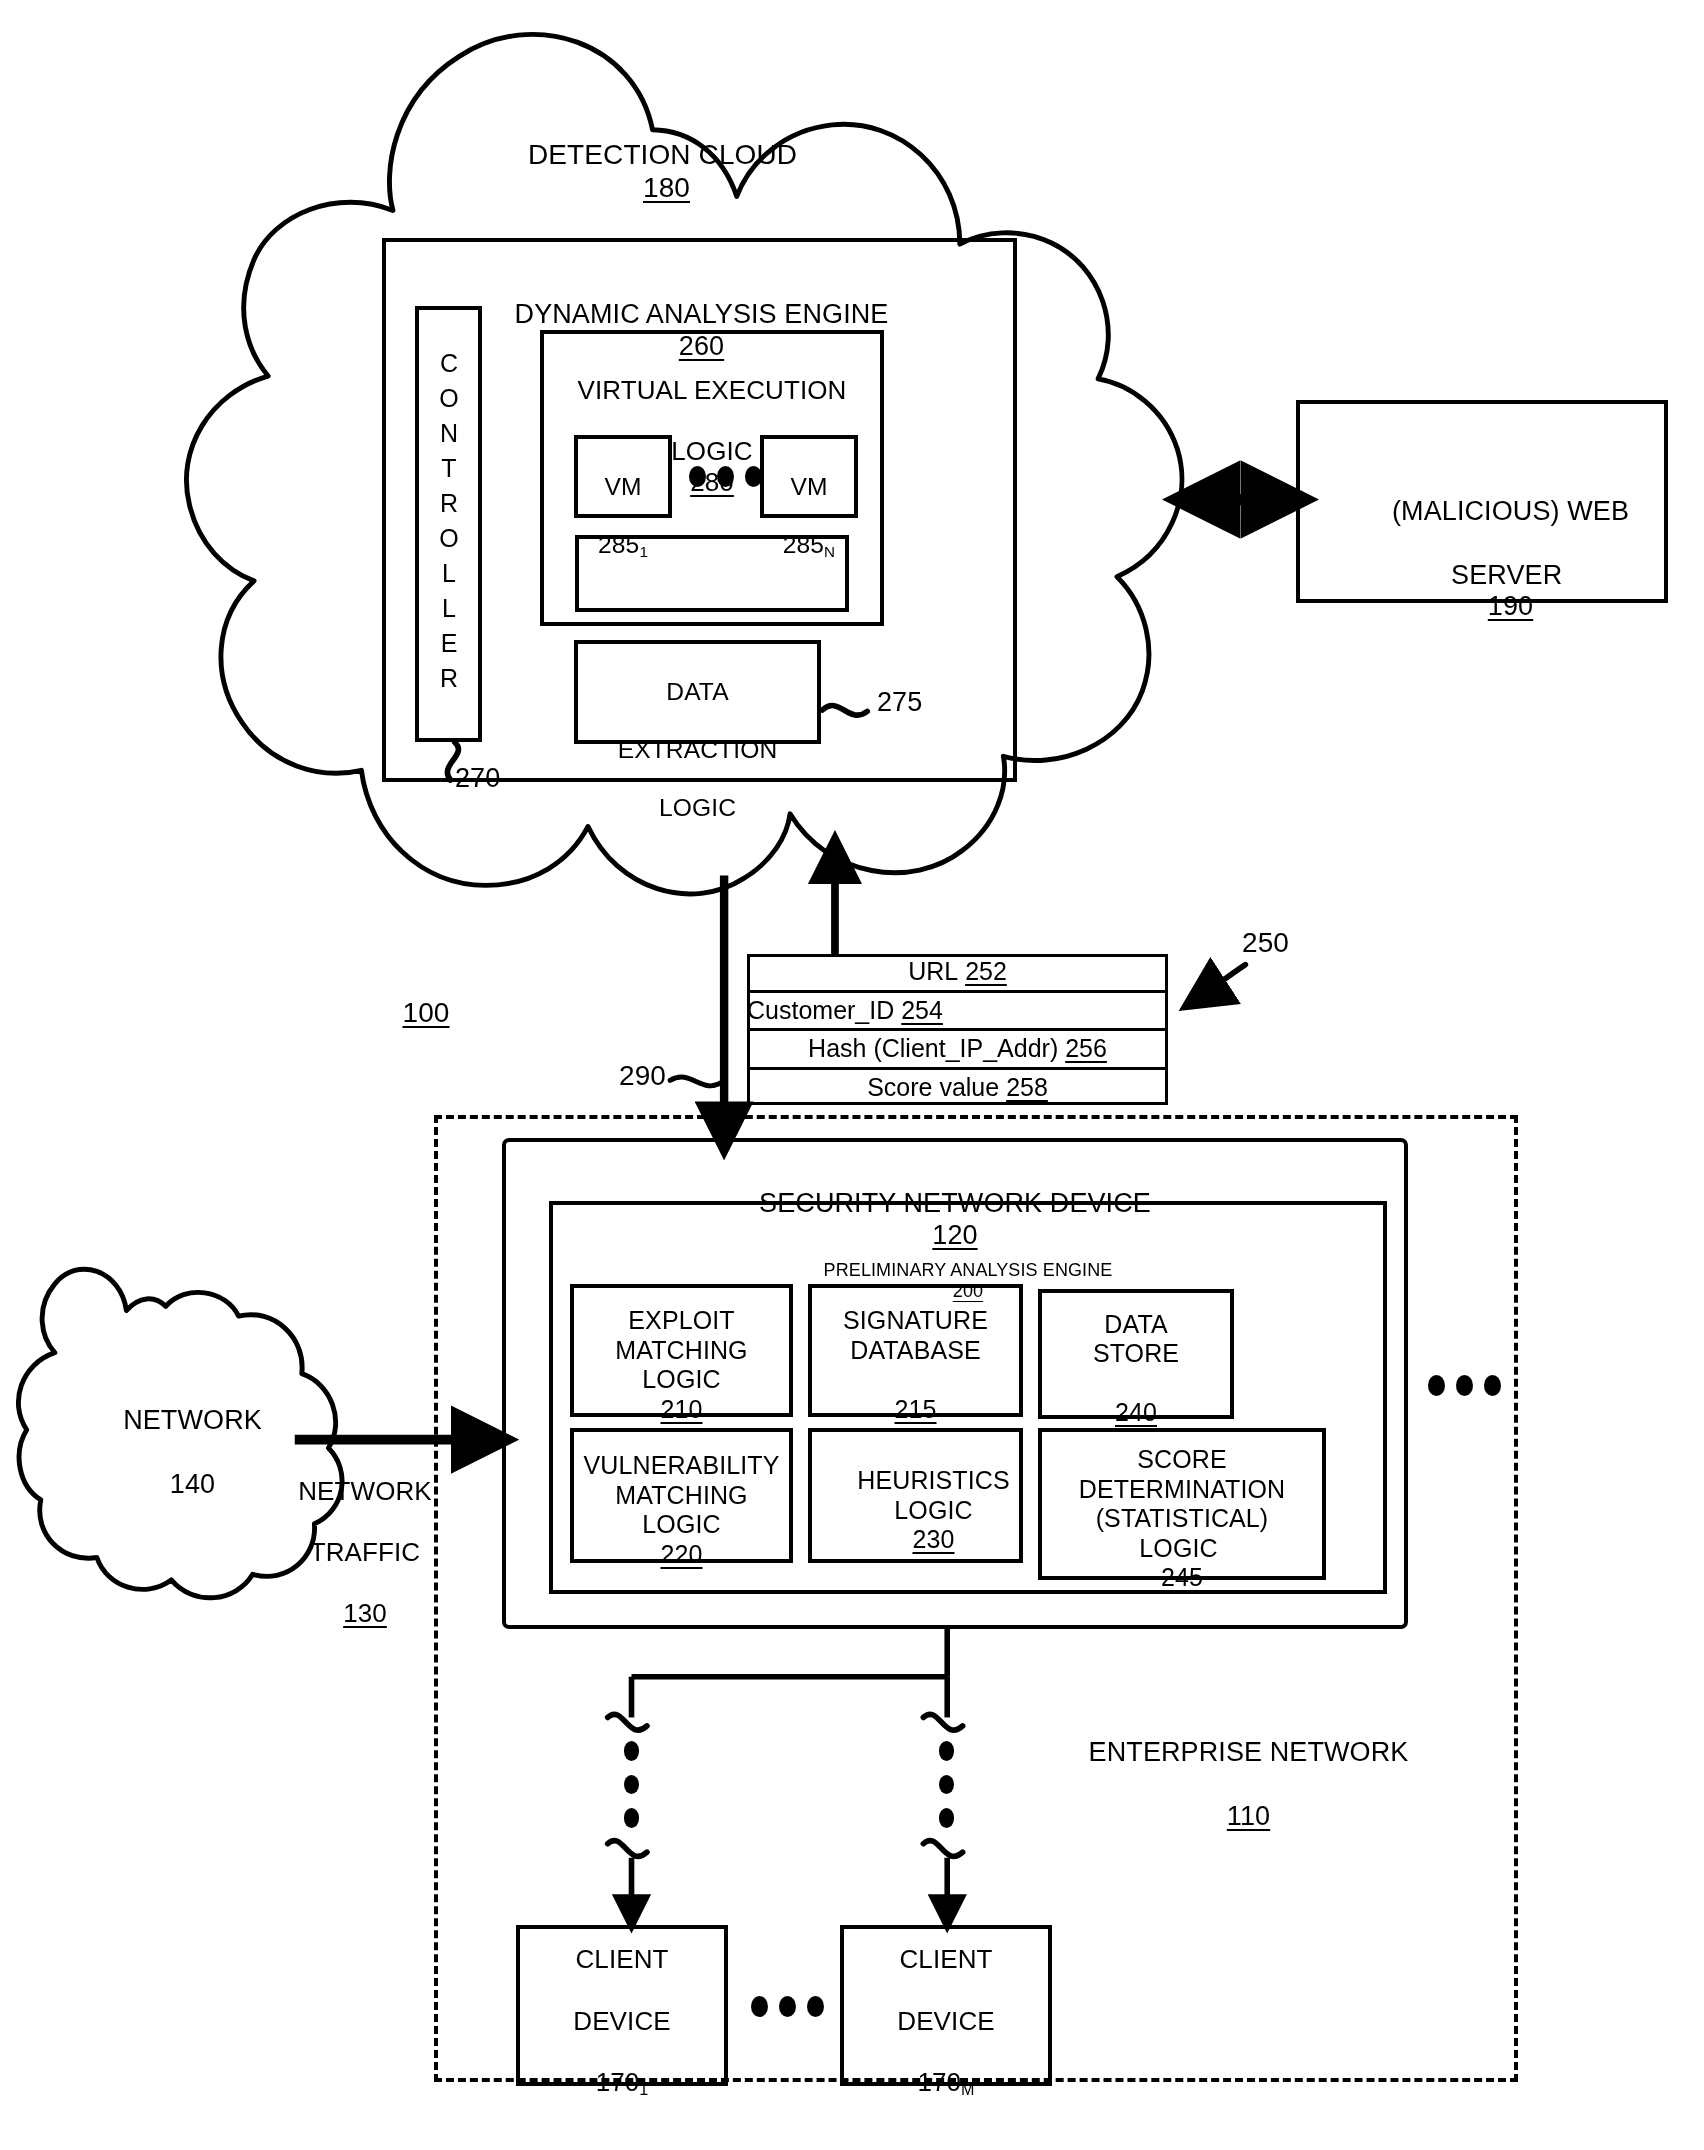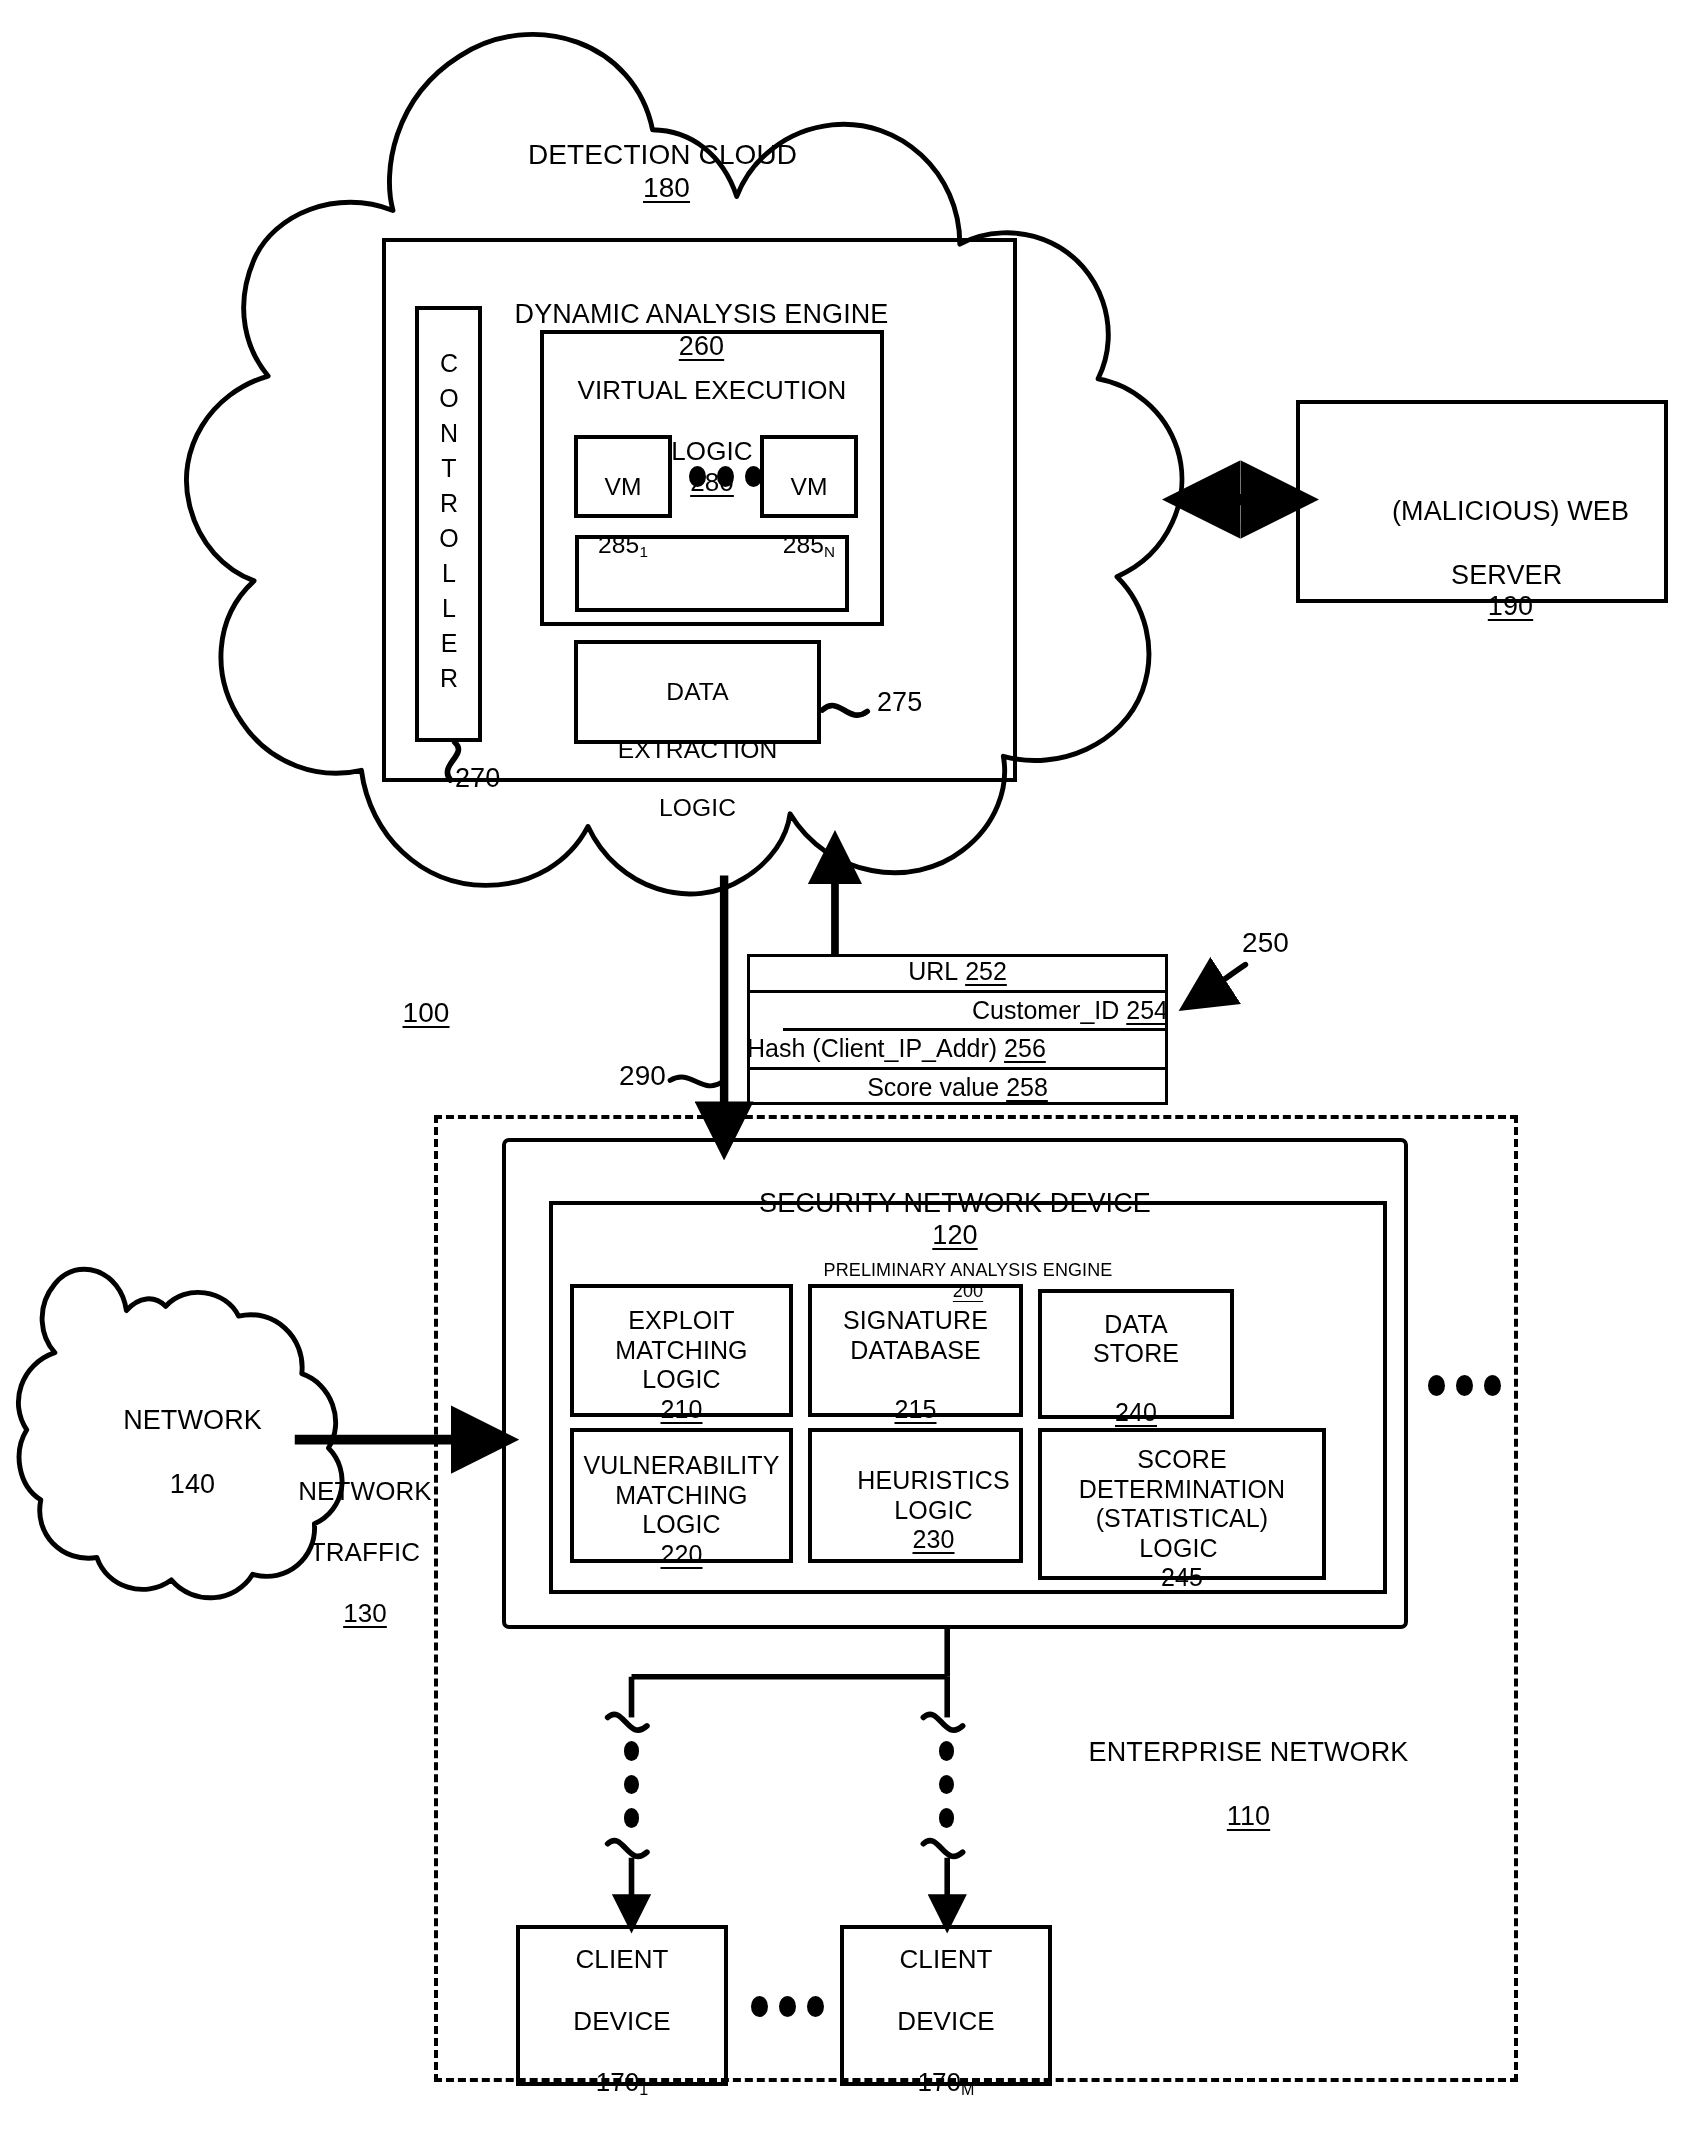--- a/index.html
+++ b/index.html
@@ -193,25 +193,25 @@
 
   <div class="lbl" style="left:589px;top:1059px;width:77px;font-size:28px;text-align:right;">290</div>
 
   <div class="boxthin" style="left:747px;top:954px;width:421px;height:151px;"></div>
   <div style="position:absolute;left:747px;top:954px;width:421px;height:151px;
               display:flex;flex-direction:column;">
     <div style="flex:1;display:flex;align-items:center;justify-content:center;
                 border-bottom:3.5px solid #000;font-size:25px;">
       <span>URL</span>&nbsp;<span class="u">252</span>
     </div>
-    <div style="flex:1;display:flex;align-items:center;justify-content:flex-end;
-                border-bottom:3.5px solid #000;font-size:25px;margin-left:36px;">
+    <div style="flex:1;display:flex;align-items:center;justify-content:flex-start;
+                border-bottom:3.5px solid #000;font-size:25px;">
       <span>Customer_ID</span>&nbsp;<span class="u">254</span>
     </div>
-    <div style="flex:1;display:flex;align-items:center;
+    <div style="flex:1;display:flex;align-items:center;justify-content:center;
                 border-bottom:3.5px solid #000;font-size:25px;">
       <span>Hash (Client_IP_Addr)</span>&nbsp;<span class="u">256</span>
     </div>
     <div style="flex:1;display:flex;align-items:center;justify-content:center;font-size:25px;">
       <span>Score value</span>&nbsp;<span class="u">258</span>
     </div>
   </div>
   <div class="lbl" style="left:1242px;top:926px;width:91px;font-size:28px;text-align:left;">250</div>
 
   <div class="dashbox" style="left:434px;top:1115px;width:1084px;height:967px;"></div>

